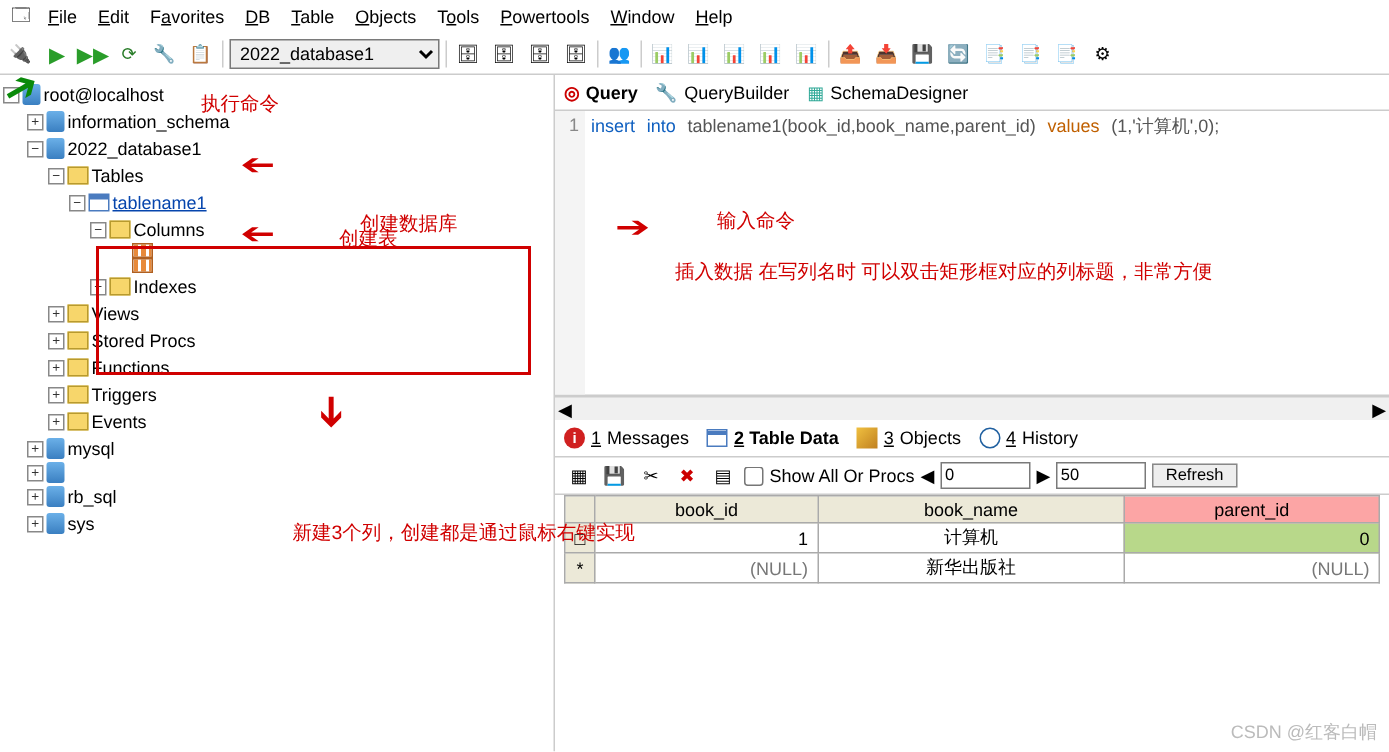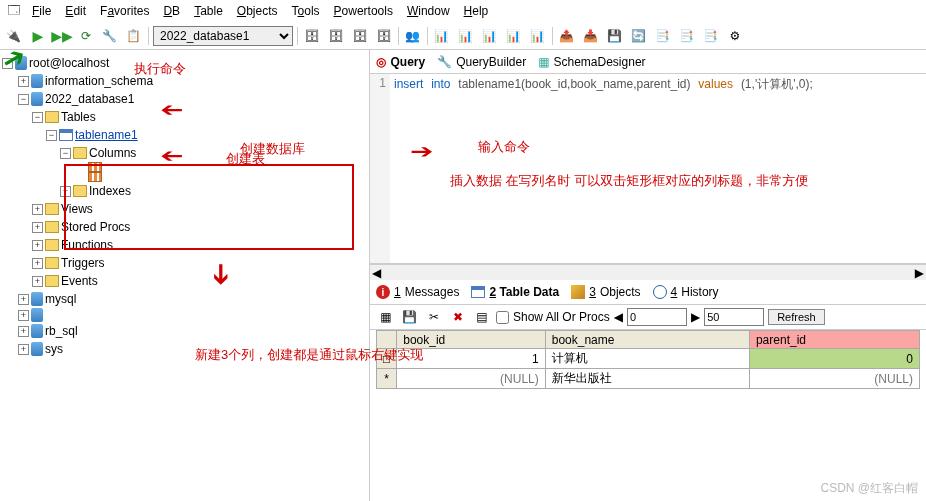--- a/index.html
+++ b/index.html
@@ -35,21 +35,21 @@
 .kw-gray { color: #555; }
 .scroll-h { border-top: 1px solid #ccc; height: 16px; background: #f0f0f0; display:flex; align-items:center; justify-content:space-between; padding:0 2px; }
 .result-tabs { display: flex; align-items: center; gap: 12px; padding: 4px 6px; height: 24px; }
 .rtab { display: flex; align-items: center; gap: 4px; font-size: 12px; }
 .rtab .num { text-decoration: underline; }
 .rtab.active { font-weight: bold; }
 .data-toolbar { display: flex; align-items: center; gap: 4px; padding: 2px 6px; height: 26px; border-top: 1px solid #ccc; border-bottom: 1px solid #ccc; font-family: "Courier New", monospace; }
 .small-inp { width: 60px; height: 18px; border: 1px solid #7a7a7a; background: #fff; font-size: 11px; padding: 0 2px; }
 .btn { border: 1px solid #888; background: #eee; padding: 1px 8px; font-size: 11px; cursor: pointer; }
 .grid { border-collapse: collapse; margin: 0 6px; }
-.grid th, .grid td { border: 1px solid #aaa; padding: 1px 6px; font-size: 12px; text-align: left; height: 18px; }
+.grid th, .grid td { border: 1px solid #aaa; padding: 1px 6px; font-size: 12px; text-align: center; height: 18px; }
 .grid th { background: #ece9d8; font-weight: normal; }
 .grid th.sel { background: #fca5a5; }
 .grid td.sel { background: #b8d88a; }
 .grid .rowhdr { width: 18px; text-align: center; background: #ece9d8; }
 .grid .null { color: #777; }
 .red-note { color: #d00000; font-size: 13px; position: absolute; }
 .red-box { position: absolute; border: 2px solid #d00000; pointer-events: none; }
 .arrow-green { position: absolute; color: #0a8a0a; font-size: 28px; transform-origin: center; }
 .arrow-red { position: absolute; color: #d00000; font-size: 28px; }
 .watermark { position: absolute; right: 8px; bottom: 4px; color: #bbb; font-size: 12px; }

